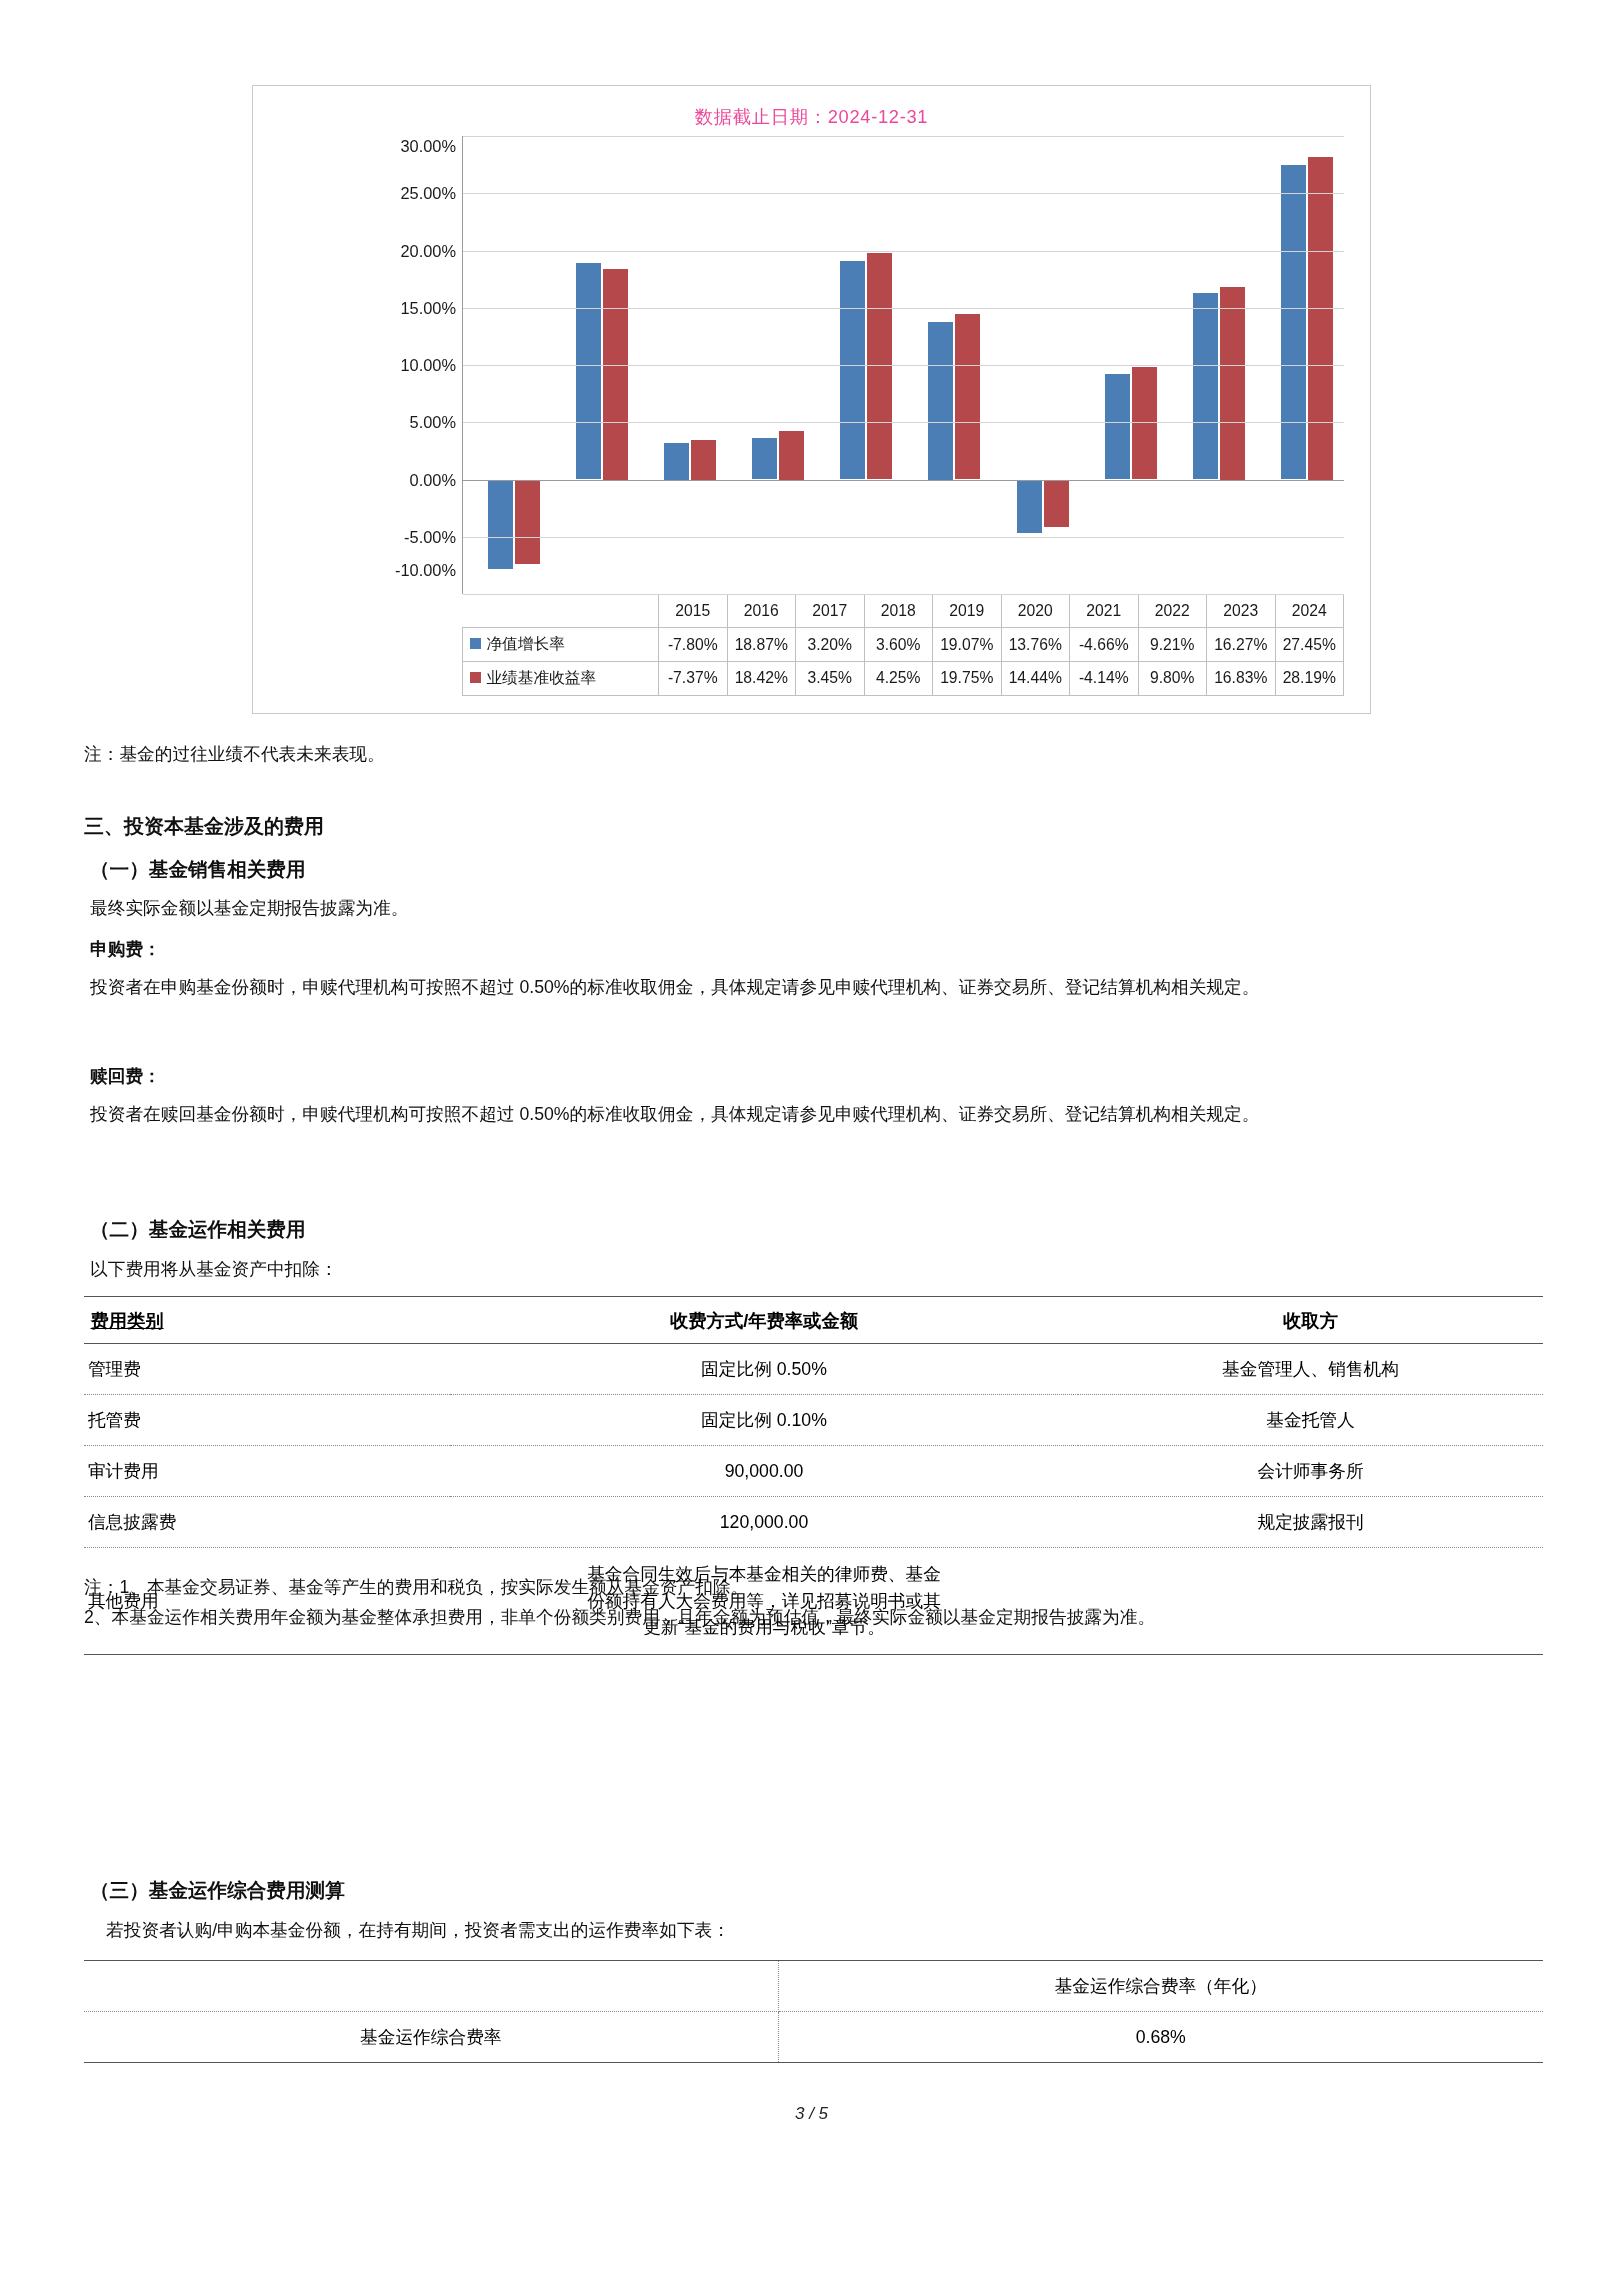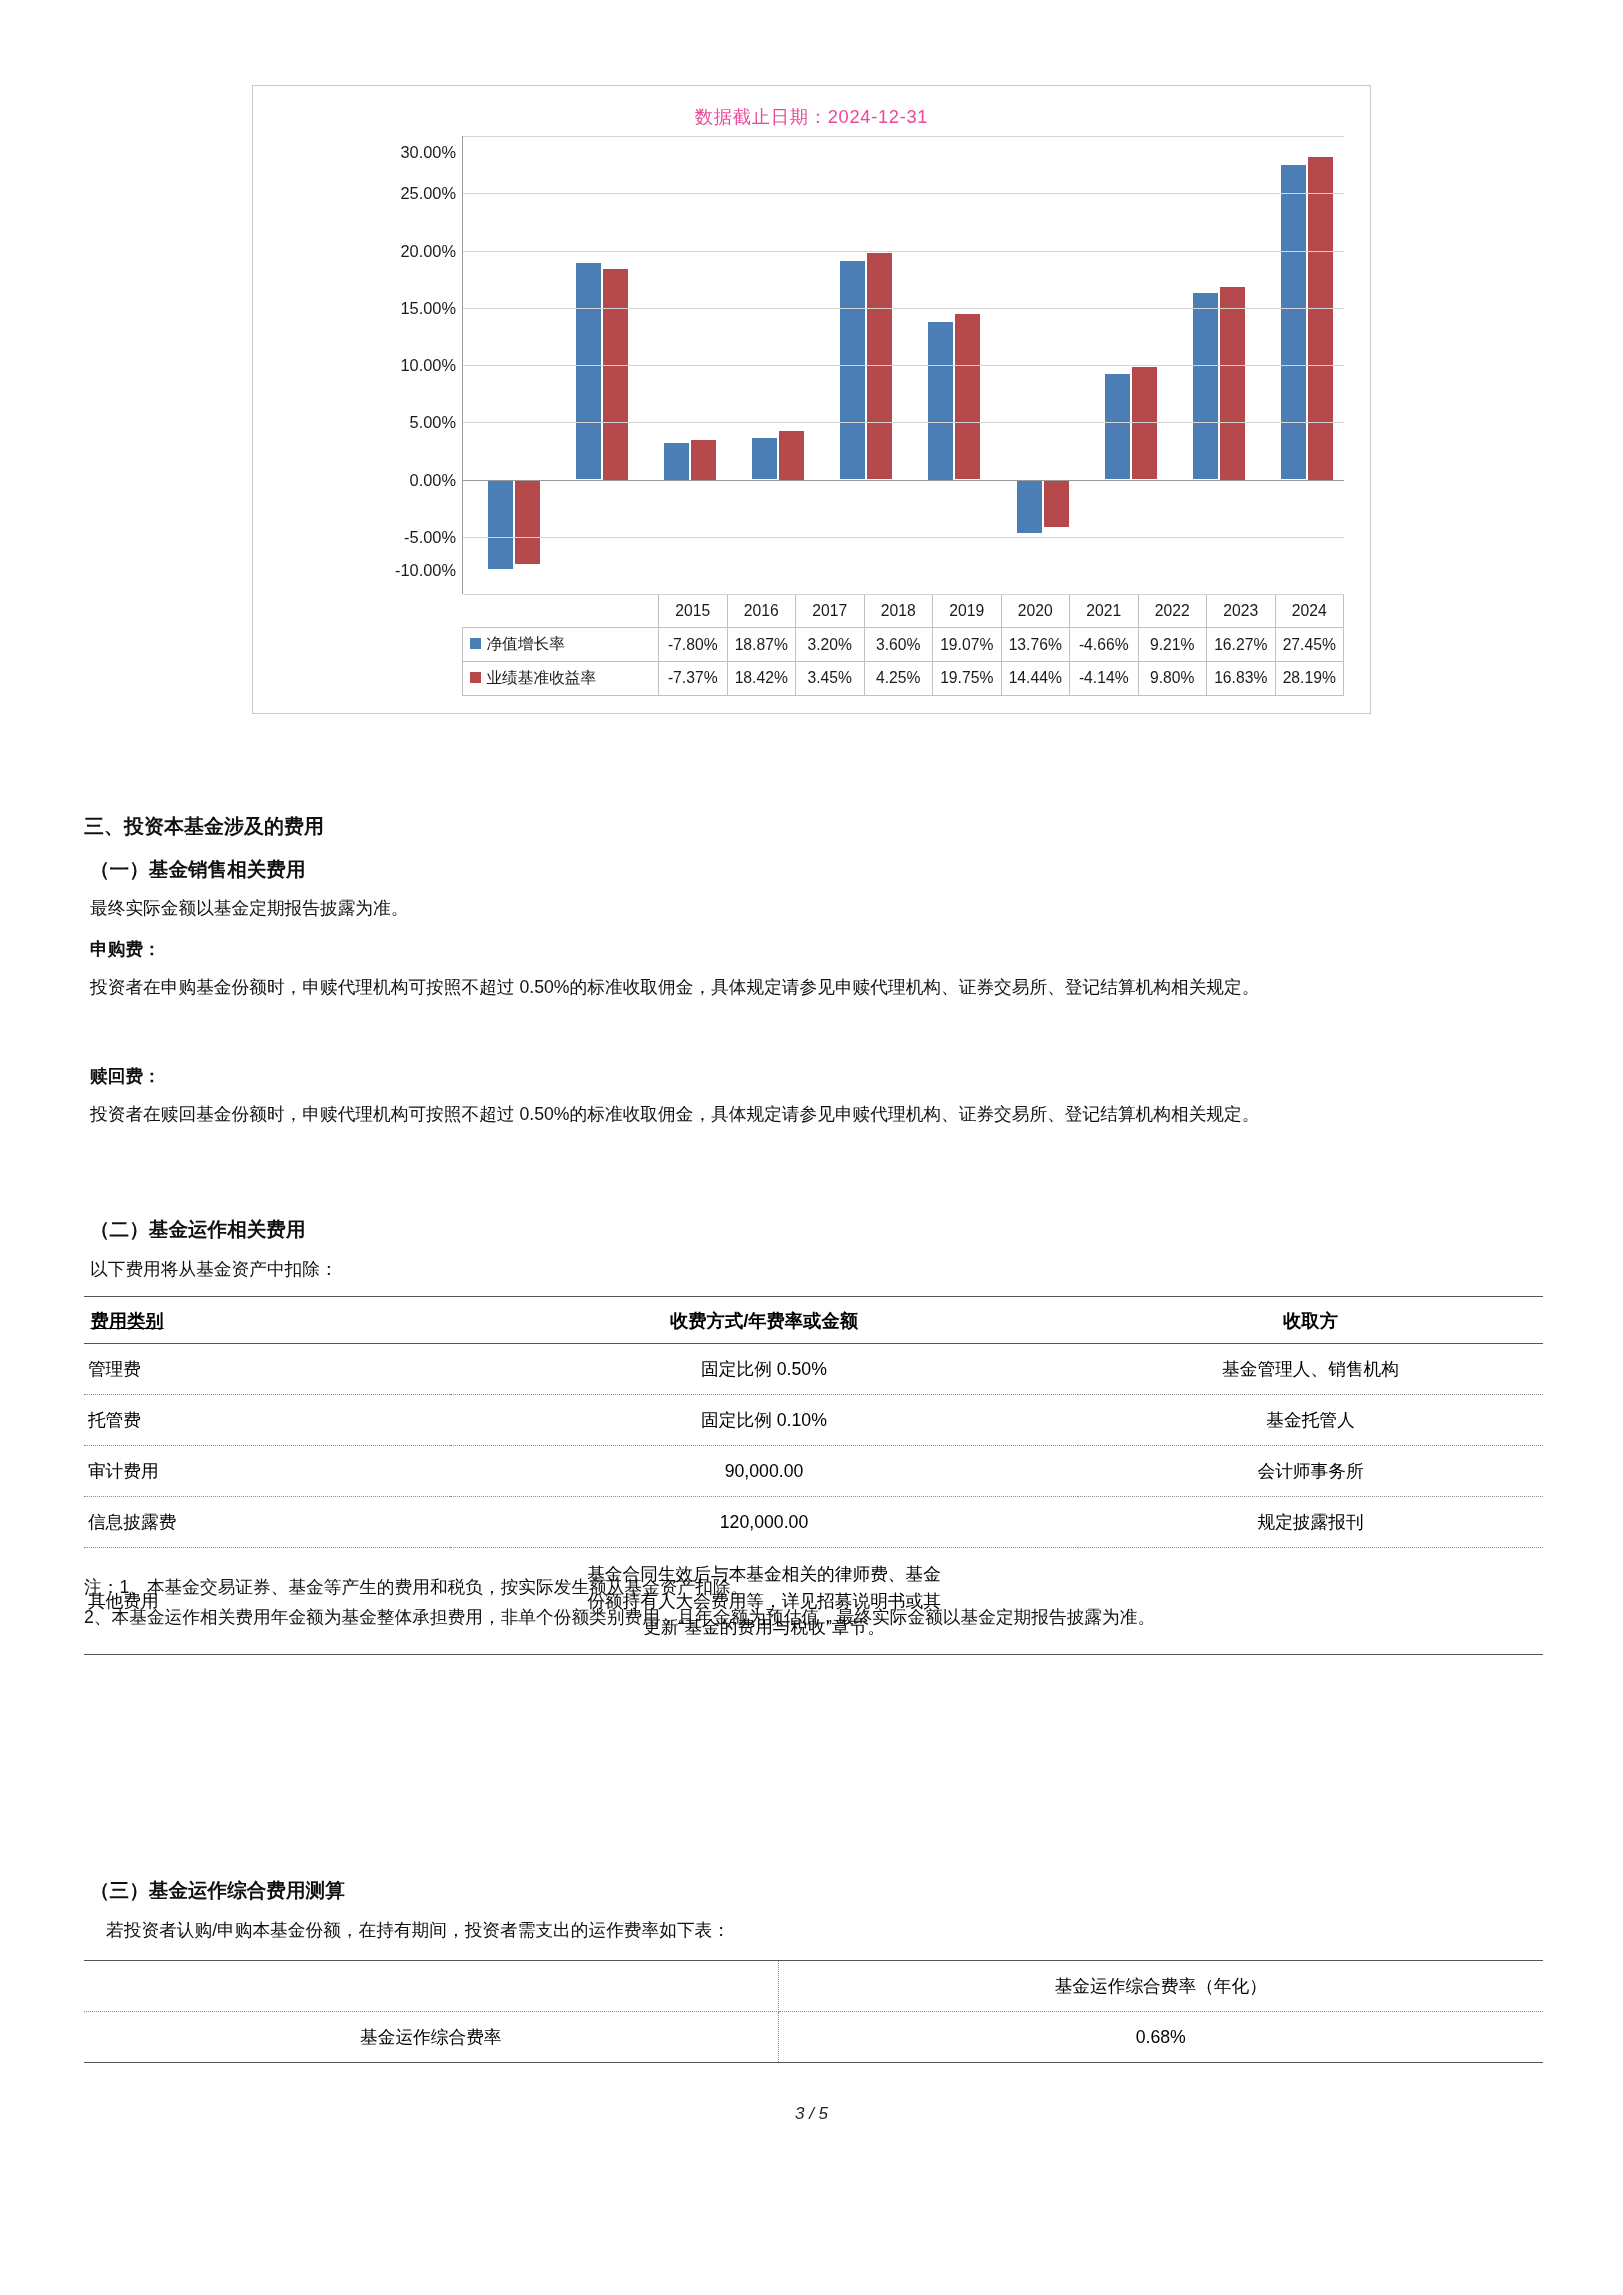--- a/index.html
+++ b/index.html
@@ -210,21 +210,21 @@
     <div class="plot-area">
       <div class="y-axis-labels" id="yaxis">
           <div class="y-lab" style="top: 434px;">-10.00%</div>
           <div class="y-lab" style="top: 401px;">-5.00%</div>
           <div class="y-lab" style="top: 344px;">0.00%</div>
           <div class="y-lab" style="top: 286px;">5.00%</div>
           <div class="y-lab" style="top: 229px;">10.00%</div>
           <div class="y-lab" style="top: 172px;">15.00%</div>
           <div class="y-lab" style="top: 115px;">20.00%</div>
           <div class="y-lab" style="top: 57px;">25.00%</div>
-          <div class="y-lab" style="top: 16px;">30.00%</div>
+          <div class="y-lab" style="top: 10px;">30.00%</div>
         </div>
       <div class="grid" id="grid">
         <div class="bars" id="bars">
             <div class="bargroup">
               <div class="bar nav" style="top: 344px; height: 89px; left: 25px;"></div>
               <div class="bar bench" style="top: 344px; height: 84px; left: 52px;"></div>
             </div>
             <div class="bargroup">
               <div class="bar nav" style="top: 127px; height: 216px; left: 25px;"></div>
               <div class="bar bench" style="top: 133px; height: 211px; left: 52px;"></div>
@@ -316,20 +316,21 @@
                 <td>9.80%</td>
                 <td>16.83%</td>
                 <td>28.19%</td>
               </tr>
             </tbody>
         </table>
       </div>
     </div>
   </div>
 
+  <div class="txt" style="left:84px; top:741px; width:1459px;">注：基金的过往业绩不代表未来表现。</div>
 
   <h2 class="sec txt" style="left:84px; top:811px;">三、投资本基金涉及的费用</h2>
 
   <h3 class="sub txt" style="left:90px; top:854px;">（一）基金销售相关费用</h3>
 
   <div class="txt" style="left:90px; top:895px;">最终实际金额以基金定期报告披露为准。</div>
 
   <div class="txt bold" style="left:90px; top:936px;">申购费：</div>
 
   <div class="txt" style="left:90px; top:974px; width:1446px;">投资者在申购基金份额时，申赎代理机构可按照不超过 0.50%的标准收取佣金，具体规定请参见申赎代理机构、证券交易所、登记结算机构相关规定。</div>

